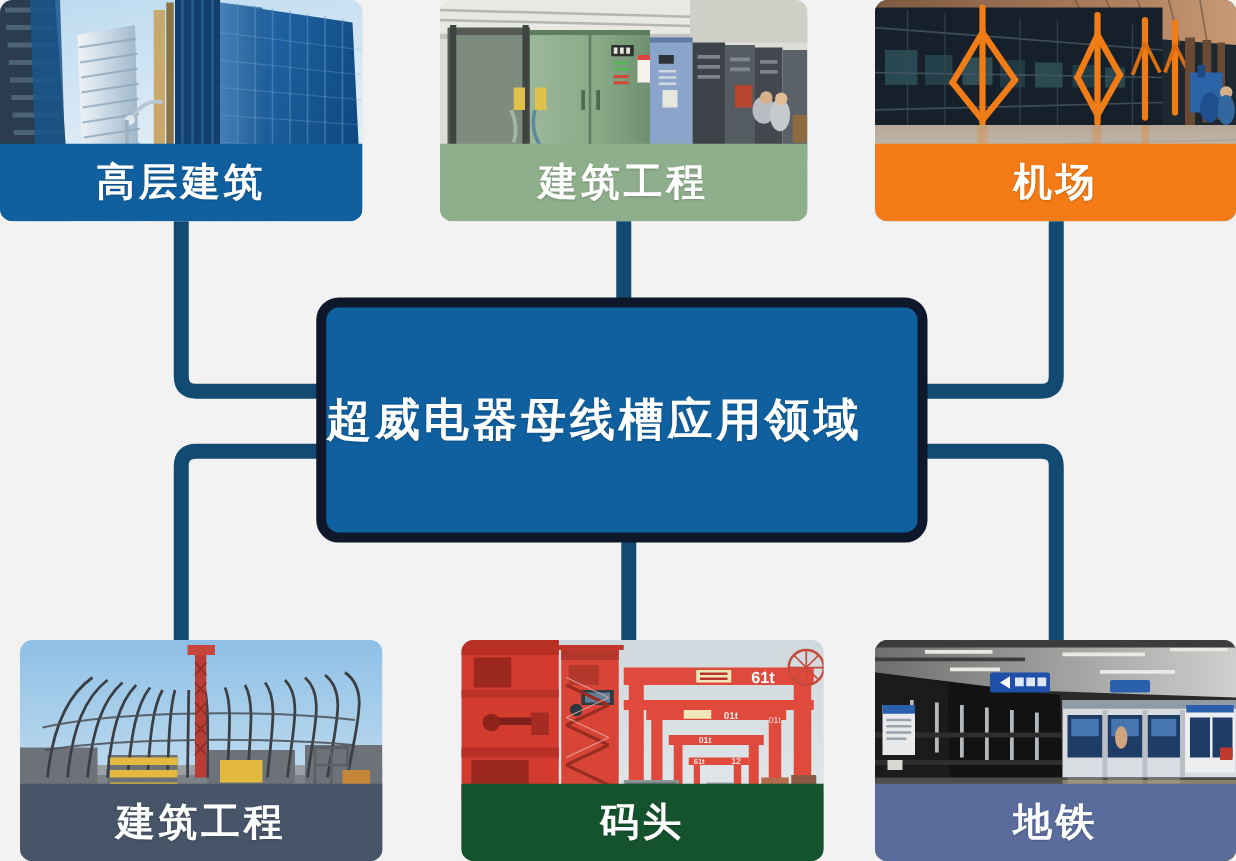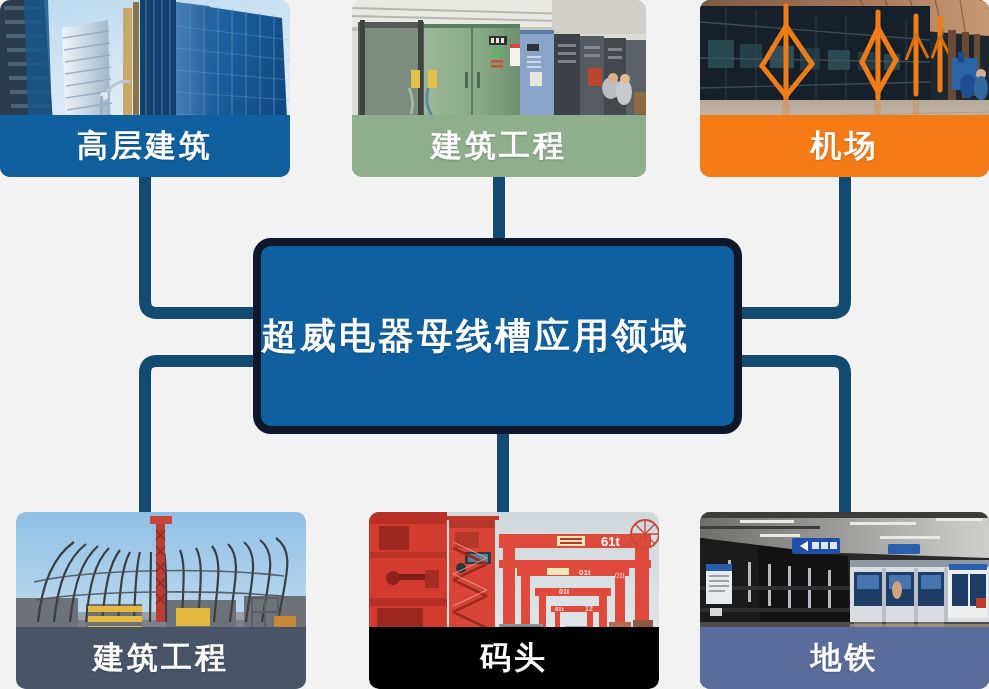--- a/index.html
+++ b/index.html
@@ -593,21 +593,21 @@
         <circle cx="140" cy="127" r="4" fill="#3c4247"></circle>
         <circle cx="166" cy="127" r="4" fill="#3c4247"></circle>
         <rect x="196" y="114" width="22" height="12" fill="#9aa1a7"></rect>
         <rect x="240" y="110" width="22" height="16" fill="#b56b4e"></rect>
         <rect x="264" y="108" width="20" height="18" fill="#8d5a44"></rect>
 
         <rect x="60" y="118" width="18" height="8" fill="#d8a83c"></rect>
         <rect x="88" y="120" width="12" height="6" fill="#d8a83c"></rect>
       </svg>
     </div>
-    <div class="card-label" style="background:#000000;justify-content:center;">
+    <div class="card-label" style="background:#14532d;justify-content:center;">
       <span>码头</span>
     </div>
   </div>
 
   <div class="card" style="left:700px; top:512px; width:289px; height:177px;">
     <div class="card-photo">
       <svg viewBox="0 0 289 177" preserveAspectRatio="none" xmlns="http://www.w3.org/2000/svg">
         <defs>
           <linearGradient id="swFloor" x1="0" y1="0" x2="0" y2="1">
             <stop offset="0%" stop-color="#4c4a47"></stop>

